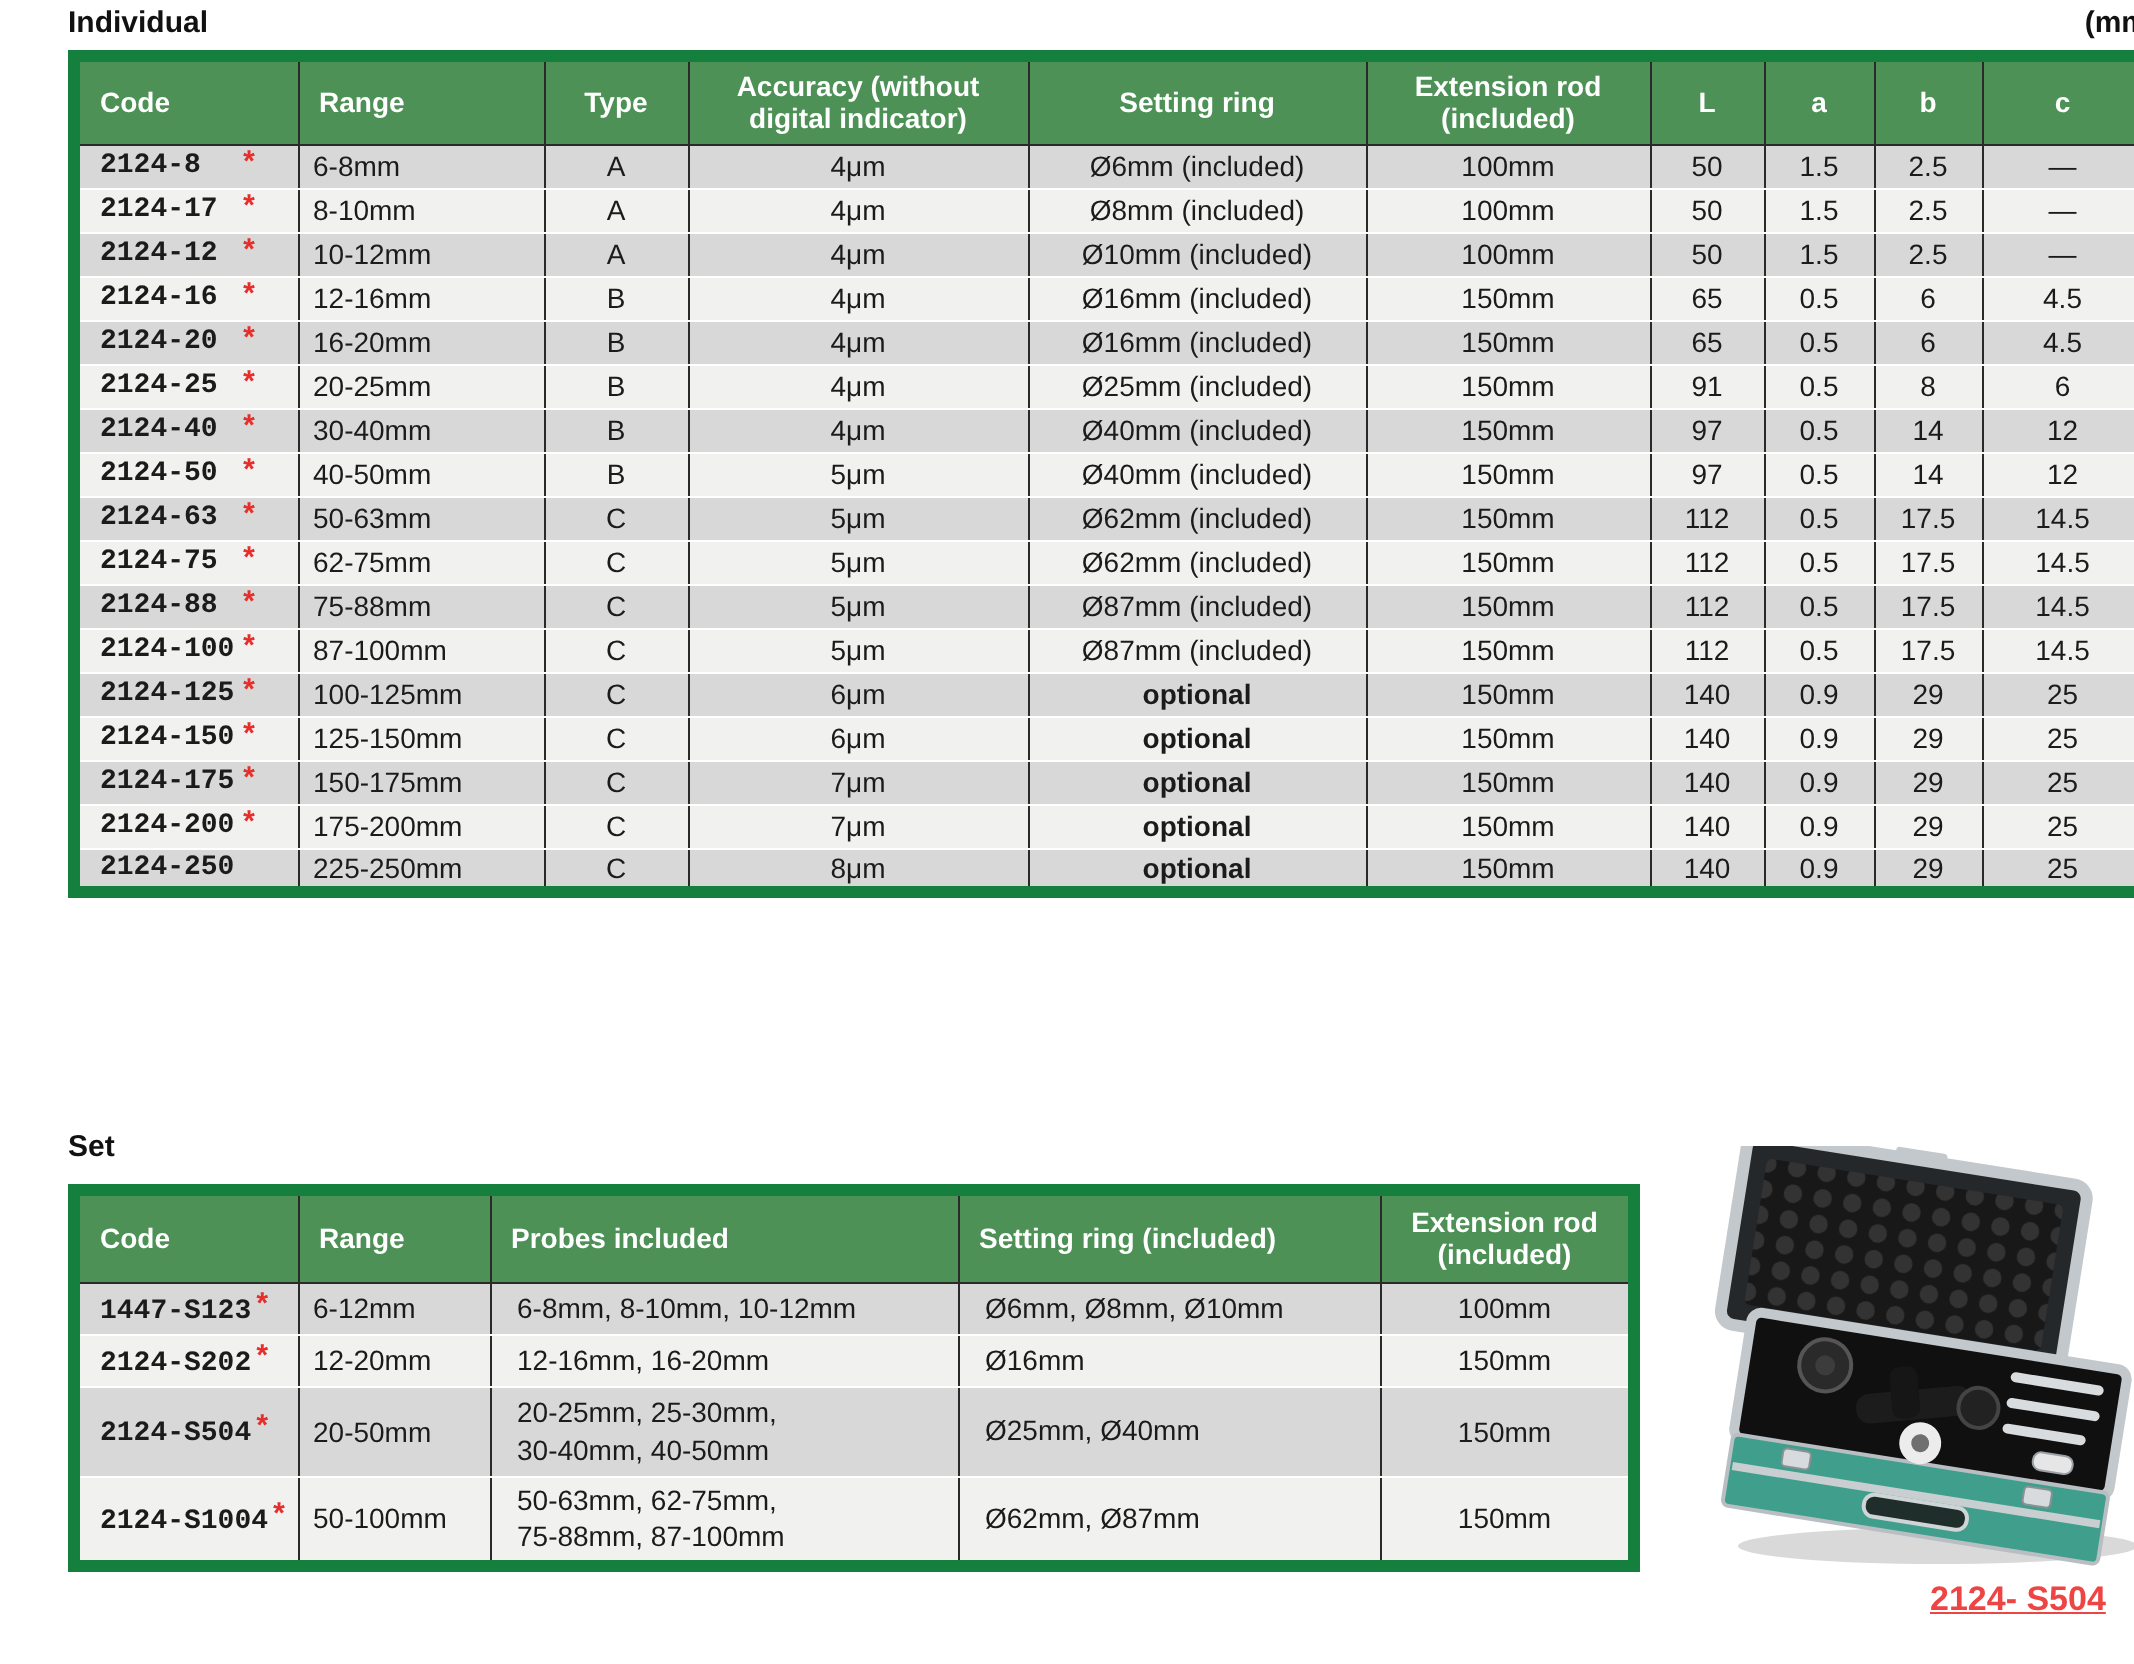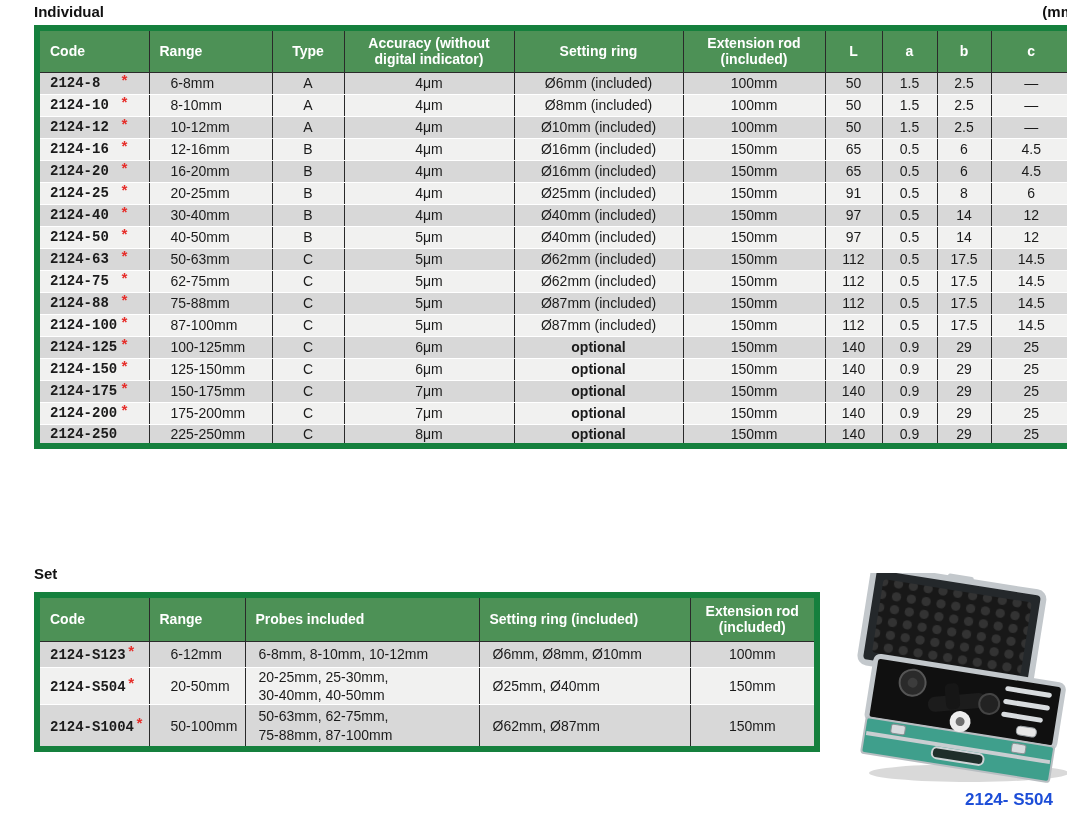--- a/index.html
+++ b/index.html
@@ -24,34 +24,34 @@
 
   td { font-size:14px; color:#1b1b1b; text-align:center; vertical-align:middle;
        border-right:1px solid #2a2a2a; border-bottom:1px solid #fff; padding:0 3px; }
   td:last-child, th:last-child { border-right:none; }
   tbody tr:last-child td { border-bottom:none; }
   #tbl-individual td { height:22px; line-height:1; }
   tbody tr:nth-of-type(odd)  td { background:#d8d8d8; }
   tbody tr:nth-of-type(even) td { background:#f1f1f0; }
 
   td.c-code { text-align:left; padding-left:10px; font-weight:bold; position:relative;font-family:Liberation Mono, monospace; }
-  td.c-range { text-align:left; padding-left:21px; }
+  td.c-range { text-align:left; padding-left:7px; }
   .row-star { position:absolute; left:80px; top:50%; transform:translateY(-55%);
               color:#e62e2a; font-weight:bold; font-size:15px; }
   .inline-star { color:#e62e2a; font-weight:bold; font-size:15px; vertical-align:2px; margin-left:1px; }
 
   #tbl-set tbody tr:nth-of-type(1) td, #tbl-set tbody tr:nth-of-type(2) td { height:26px; }
   #tbl-set tbody tr:nth-of-type(3) td, #tbl-set tbody tr:nth-of-type(4) td { height:45px; }
   #tbl-set td.c-probes, #tbl-set td.c-rings { text-align:left; padding-left:13px; white-space:pre-line; line-height:1.3; }
 
   .footnote { position:absolute; left:10px; top:792px; font-size:15px; color:#111; }
   .fn-star { color:#e62e2a; font-weight:bold; font-size:15px; vertical-align:5px; }
 
   figure { position:absolute; left:815px; top:573px; width:250px; height:248px; }
-  figcaption { position:absolute; left:126px; top:217px; font-size:17px; font-weight:bold; color:#1d4ed8; white-space:nowrap; }
+  figcaption { position:absolute; left:126px; top:217px; font-size:17px; font-weight:bold; color:#ef4444; white-space:nowrap;text-decoration:underline; }
 </style>
 </head>
 <body>
 
 <div class="page">
 
   <span class="sec-title t-individual">Individual</span>
   <span class="unit-label">(mm)</span>
 
   <table id="tbl-individual">
@@ -90,21 +90,21 @@
           <td>4μm</td>
           <td>Ø6mm (included)</td>
           <td>100mm</td>
           <td>50</td>
           <td>1.5</td>
           <td>2.5</td>
           <td>—</td>
         </tr>
 
         <tr>
-          <td class="c-code"><span>2124-10</span><span class="row-star">*</span></td>
+          <td class="c-code"><span>2124-17</span><span class="row-star">*</span></td>
           <td class="c-range">8-10mm</td>
           <td>A</td>
           <td>4μm</td>
           <td>Ø8mm (included)</td>
           <td>100mm</td>
           <td>50</td>
           <td>1.5</td>
           <td>2.5</td>
           <td>—</td>
         </tr>
@@ -325,27 +325,34 @@
         <th class="al">Code</th>
         <th class="al">Range</th>
         <th class="al">Probes included</th>
         <th class="al">Setting ring (included)</th>
         <th>Extension rod (included)</th>
       </tr>
     </thead>
     <tbody>
 
         <tr>
-          <td class="c-code"><span>2124-S123</span><span class="inline-star">*</span></td>
+          <td class="c-code"><span>1447-S123</span><span class="inline-star">*</span></td>
           <td class="c-range">6-12mm</td>
           <td class="c-probes">6-8mm, 8-10mm, 10-12mm</td>
           <td class="c-rings">Ø6mm, Ø8mm, Ø10mm</td>
           <td>100mm</td>
         </tr>
 
+        <tr>
+          <td class="c-code"><span>2124-S202</span><span class="inline-star">*</span></td>
+          <td class="c-range">12-20mm</td>
+          <td class="c-probes">12-16mm, 16-20mm</td>
+          <td class="c-rings">Ø16mm</td>
+          <td>150mm</td>
+        </tr>
 
         <tr>
           <td class="c-code"><span>2124-S504</span><span class="inline-star">*</span></td>
           <td class="c-range">20-50mm</td>
           <td class="c-probes">20-25mm, 25-30mm,
 30-40mm, 40-50mm</td>
           <td class="c-rings">Ø25mm, Ø40mm</td>
           <td>150mm</td>
         </tr>
 

